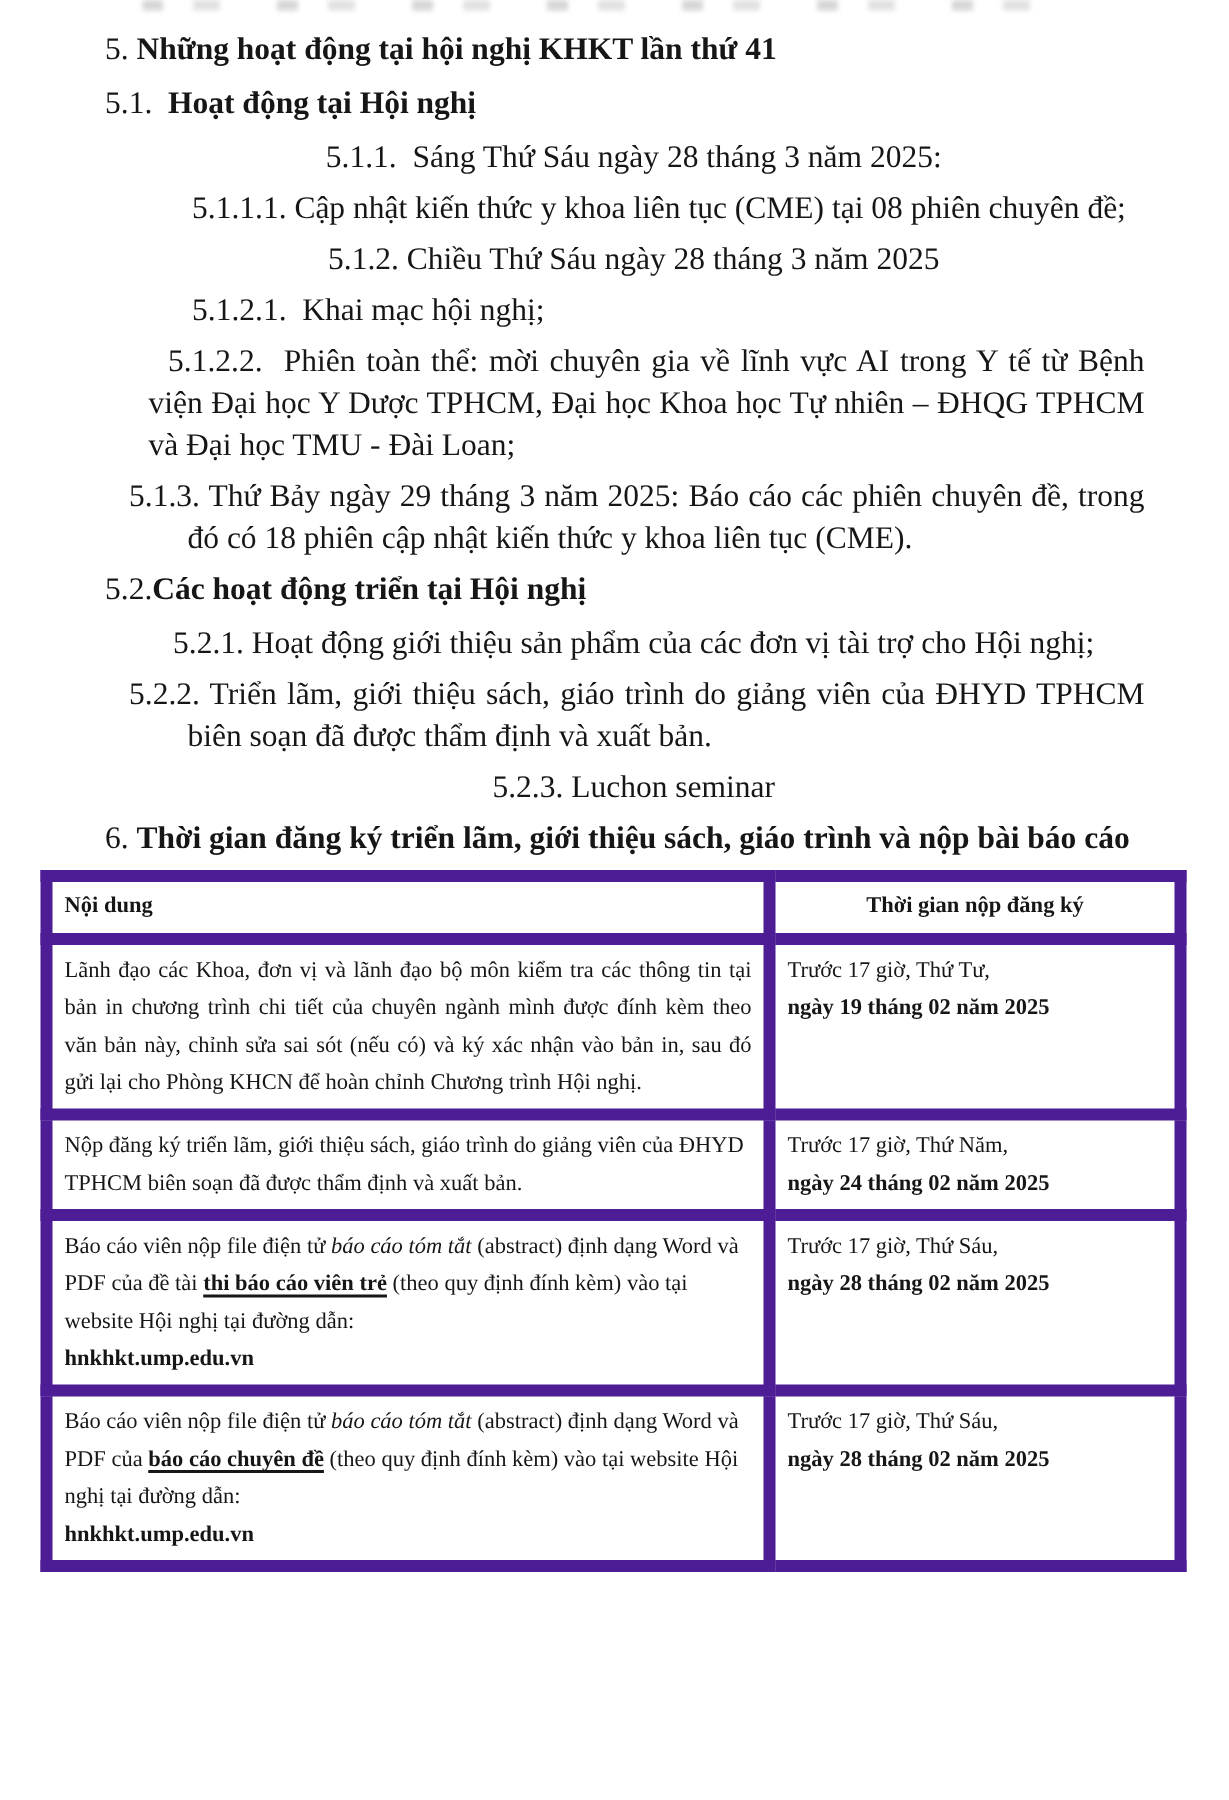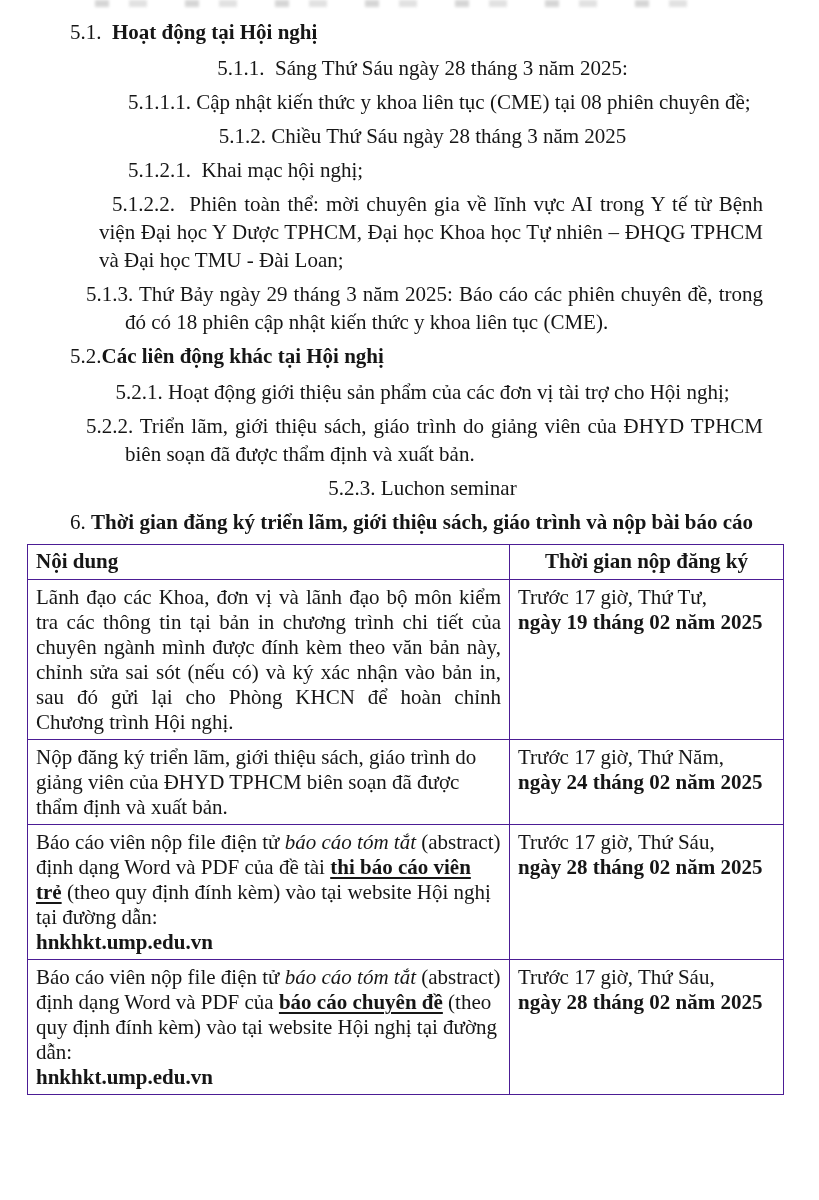--- a/index.html
+++ b/index.html
@@ -44,23 +44,23 @@
   .seg.bu { font-weight: bold; text-decoration: underline;
             text-decoration-thickness: 2px; text-underline-offset: 3px; }
 
   table.deadlines {
     margin-left: 27px;
     width: 756px;
     border-collapse: collapse;
     table-layout: fixed;
   }
   .deadlines th, .deadlines td {
-    border: 1px solid #4c1d95;
+    border: 8px solid #4c1d95;
     vertical-align: top;
-    font-size: 21px;
+    font-size: 15px;
   }
   .deadlines th {
     padding: 4px 8px 5px 8px;
     line-height: 25px;
     font-weight: bold;
     text-align: left;
   }
   .deadlines th.th-deadline { text-align: center; }
   .deadlines td {
     padding: 5px 8px 4px 8px;
@@ -70,28 +70,29 @@
   td.deadline-cell { padding-right: 4px; }
 </style>
 </head>
 <body>
 
 <div class="page">
   <div class="scan-artifact"></div>
   <div class="doc">
 
     <div>
+        <p class="para v-h1"><span class="seg p">5. </span><span class="seg b">Những hoạt động tại hội nghị KHKT lần thứ 41</span></p>
         <p class="para v-h1"><span class="seg p">5.1.&nbsp; </span><span class="seg b">Hoạt động tại Hội nghị</span></p>
         <p class="para v-l2"><span class="seg p">5.1.1.&nbsp; Sáng Thứ Sáu ngày 28 tháng 3 năm 2025:</span></p>
         <p class="para v-l3"><span class="seg p">5.1.1.1. Cập nhật kiến thức y khoa liên tục (CME) tại 08 phiên chuyên đề;</span></p>
         <p class="para v-l2"><span class="seg p">5.1.2. Chiều Thứ Sáu ngày 28 tháng 3 năm 2025</span></p>
         <p class="para v-l3"><span class="seg p">5.1.2.1.&nbsp; Khai mạc hội nghị;</span></p>
         <p class="para v-l3-just"><span class="seg p">5.1.2.2.&nbsp; Phiên toàn thể: mời chuyên gia về lĩnh vực AI trong Y tế từ Bệnh viện Đại học Y Dược TPHCM, Đại học Khoa học Tự nhiên – ĐHQG TPHCM và Đại học TMU - Đài Loan;</span></p>
         <p class="para v-l2-hang"><span class="seg p">5.1.3. Thứ Bảy ngày 29 tháng 3 năm 2025: Báo cáo các phiên chuyên đề, trong đó có 18 phiên cập nhật kiến thức y khoa liên tục (CME).</span></p>
-        <p class="para v-h1"><span class="seg p">5.2.</span><span class="seg b">Các liên động khác tại Hội nghị</span></p>
+        <p class="para v-h1"><span class="seg p">5.2.</span><span class="seg b">Các hoạt động triển tại Hội nghị</span></p>
         <p class="para v-l2"><span class="seg p">5.2.1. Hoạt động giới thiệu sản phẩm của các đơn vị tài trợ cho Hội nghị;</span></p>
         <p class="para v-l2-hang"><span class="seg p">5.2.2. Triển lãm, giới thiệu sách, giáo trình do giảng viên của ĐHYD TPHCM biên soạn đã được thẩm định và xuất bản.</span></p>
         <p class="para v-l2"><span class="seg p">5.2.3. Luchon seminar</span></p>
         <p class="para v-h1-just"><span class="seg p">6. </span><span class="seg b">Thời gian đăng ký triển lãm, giới thiệu sách, giáo trình và nộp bài báo cáo</span></p>
       </div>
 
     <table class="deadlines">
       <colgroup>
         <col style="width:482px">
         <col style="width:274px">

